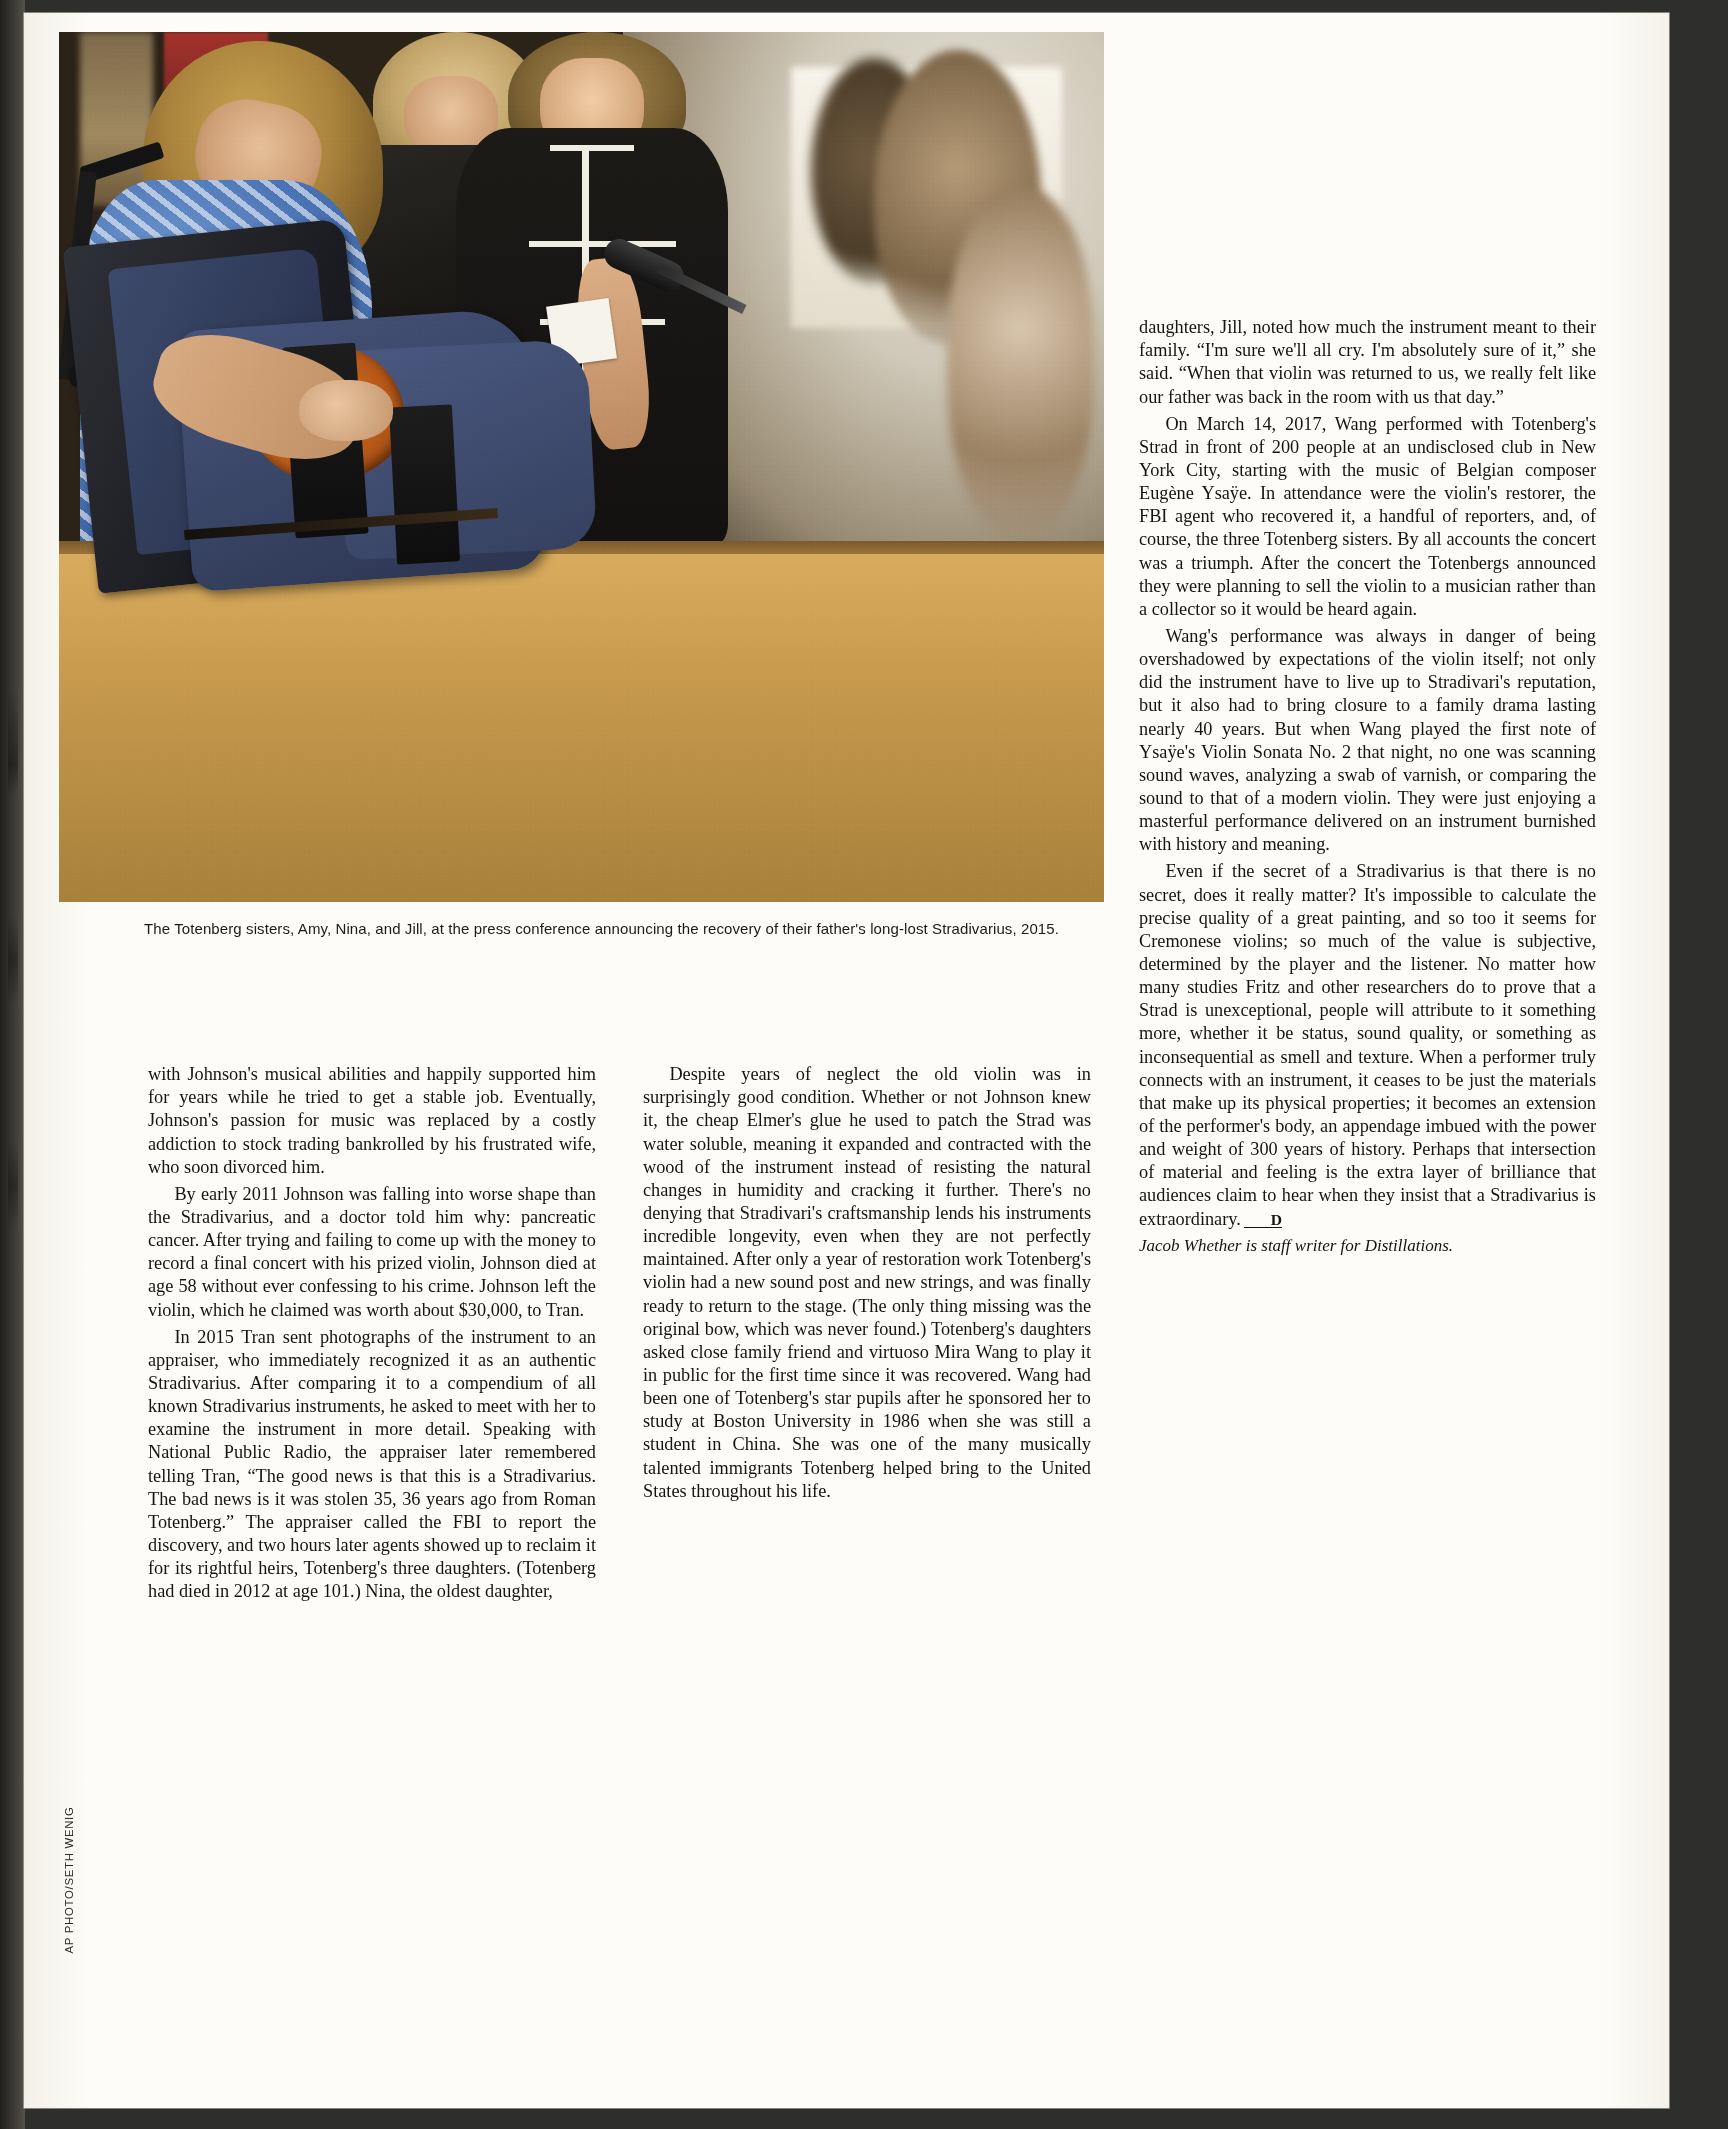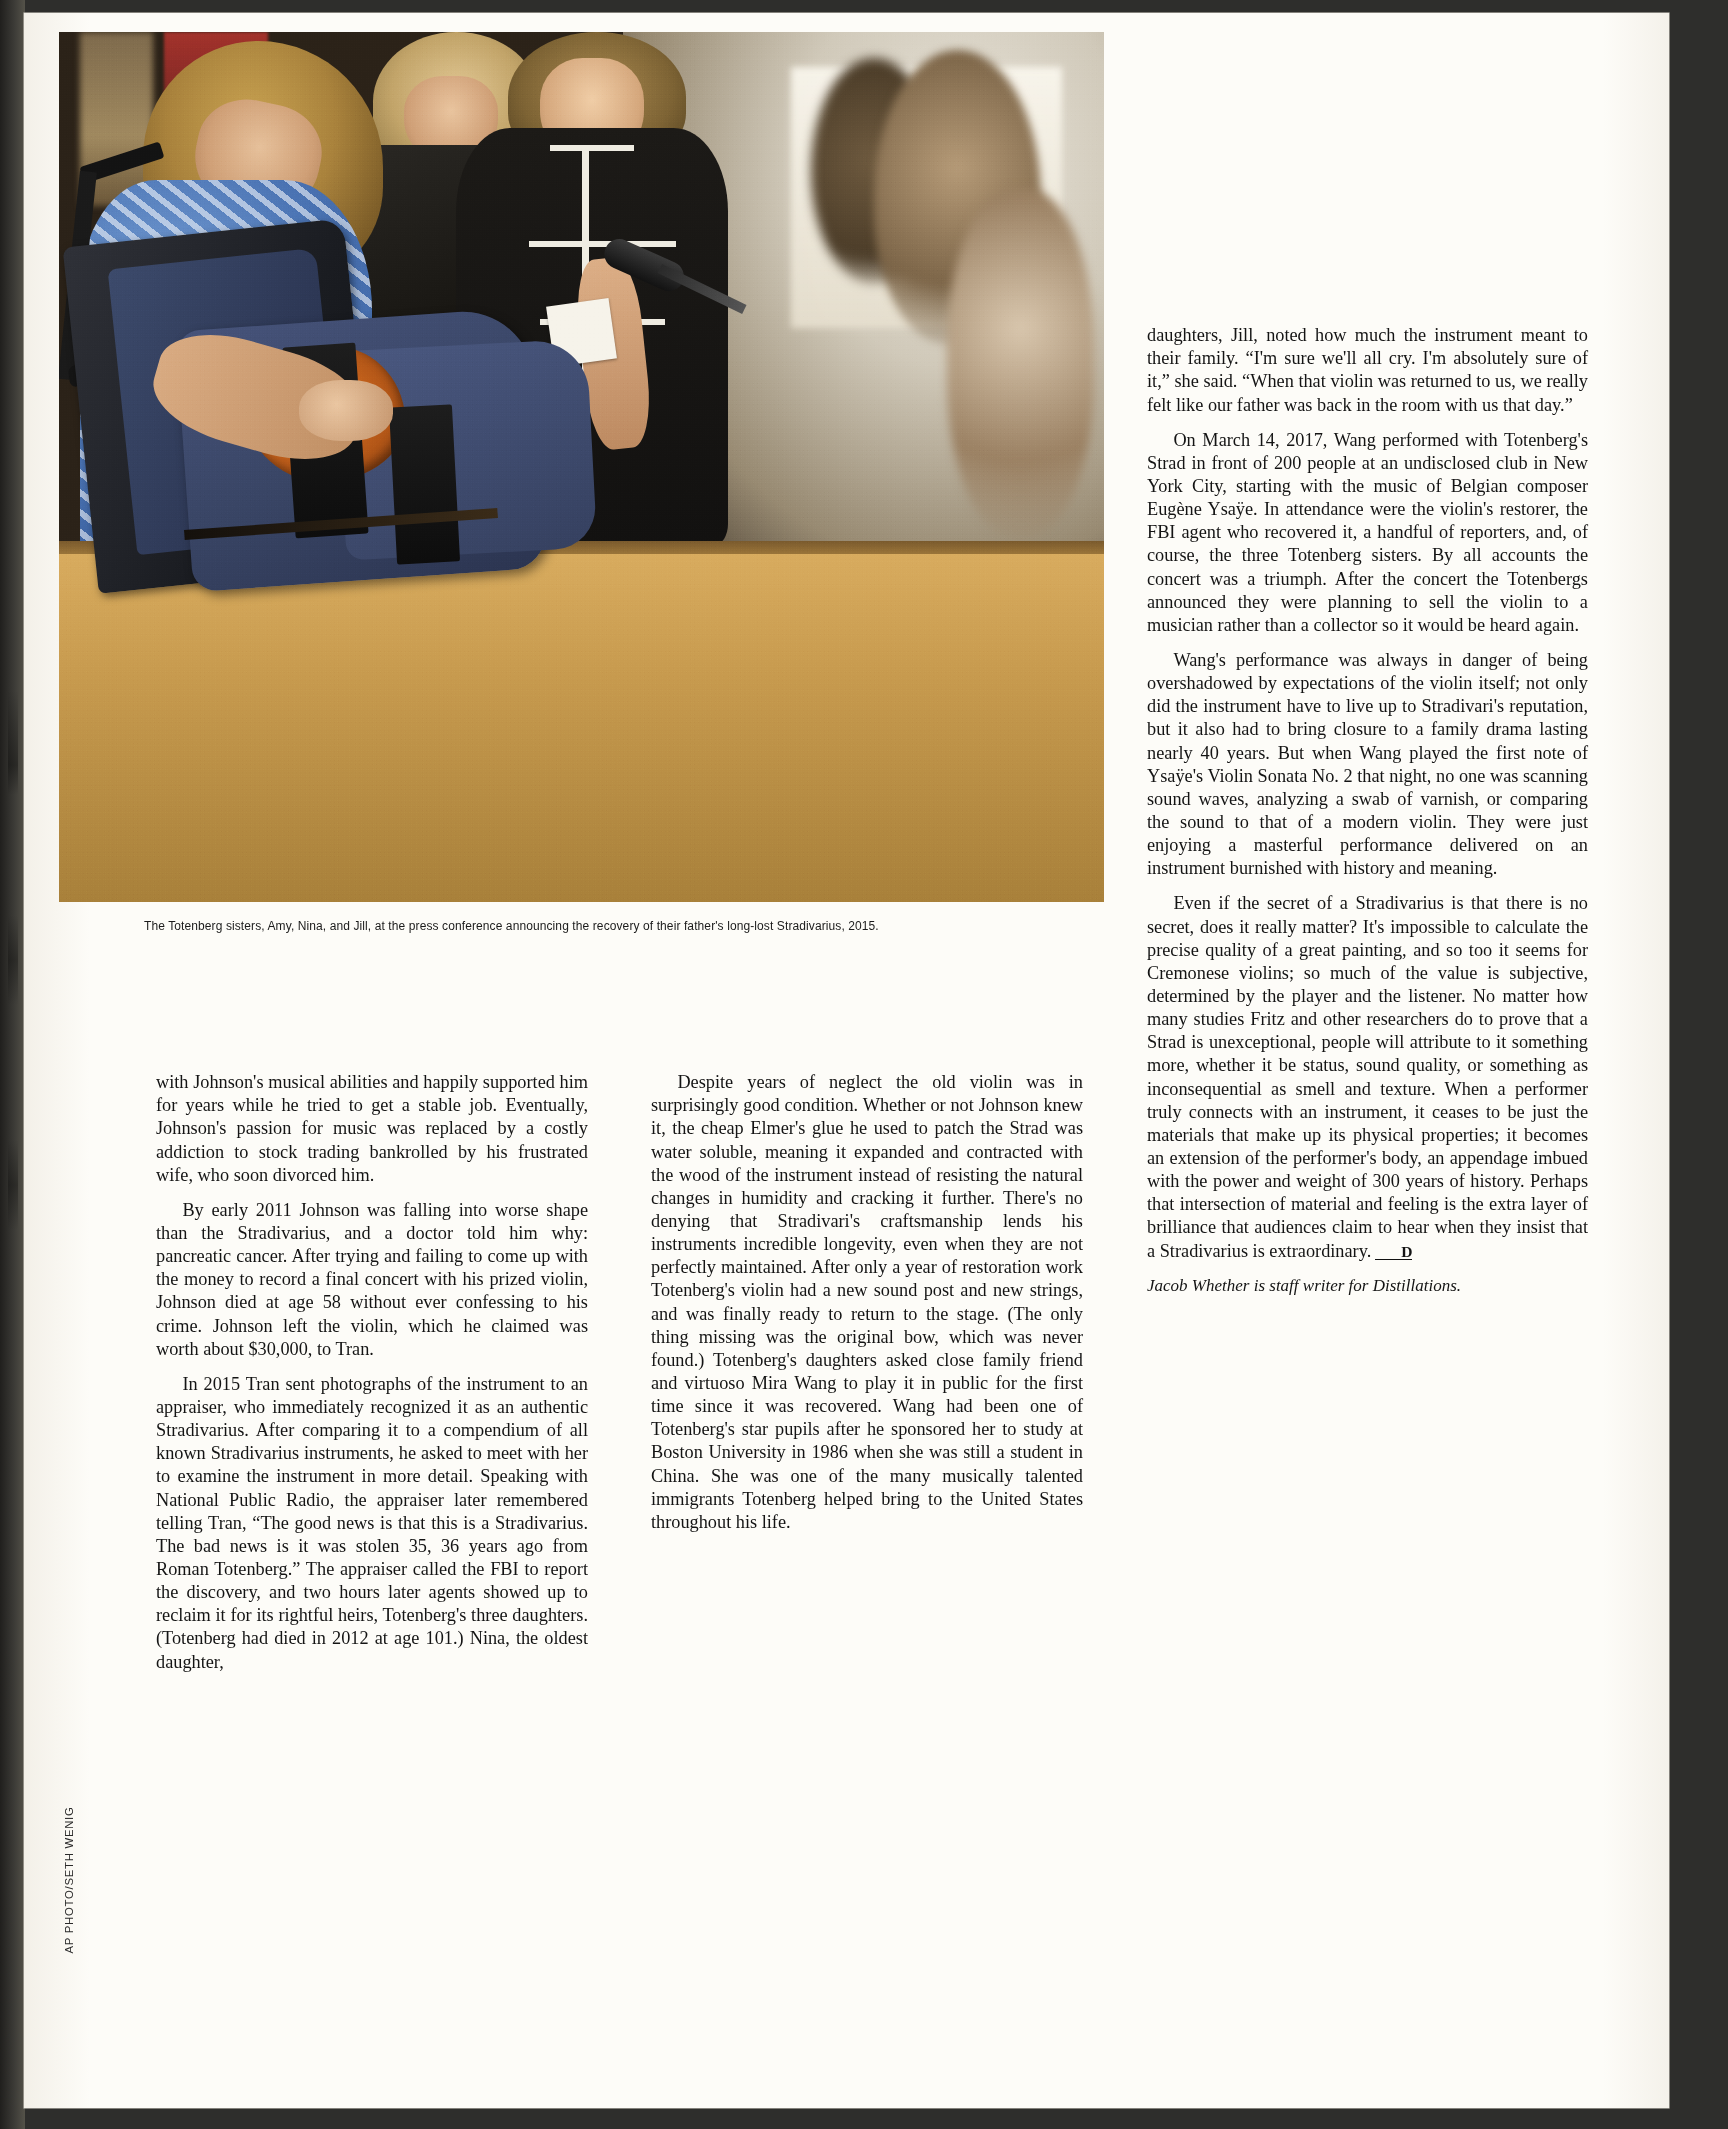--- a/index.html
+++ b/index.html
@@ -305,21 +305,21 @@
     mix-blend-mode: overlay;
   }
 
   
   .caption {
     position: absolute;
     left: 120px;
     top: 906px;
     width: 960px;
     font-family: "Liberation Sans", sans-serif;
-    font-size: 12px;
+    font-size: 15px;
     line-height: 1.3;
     color: #1b1b1b;
     letter-spacing: 0.1px;
   }
 
   
   .credit {
     position: absolute;
     left: -45px;
     top: 1861px;
@@ -336,21 +336,21 @@
   
   .col {
     position: absolute;
     font-size: 18.3px;
     line-height: 1.265;
     color: #141414;
     text-align: justify;
     hyphens: auto;
     -webkit-hyphens: auto;
   }
-  .col p { margin: 12px; text-indent: 26.4px; }
+  .col p { margin: 4px; text-indent: 26.4px; }
   .col p.first { text-indent: 0; }
 
   #col1 { left: 120px;  top: 1046px; width: 456px; }
   #col2 { left: 615px; top: 1046px; width: 456px; }
   #col3 { left: 1111px; top: 299px;  width: 465px; }
 
   .byline {
     margin-top: 6px;
     font-style: italic;
     font-size: 17px;

